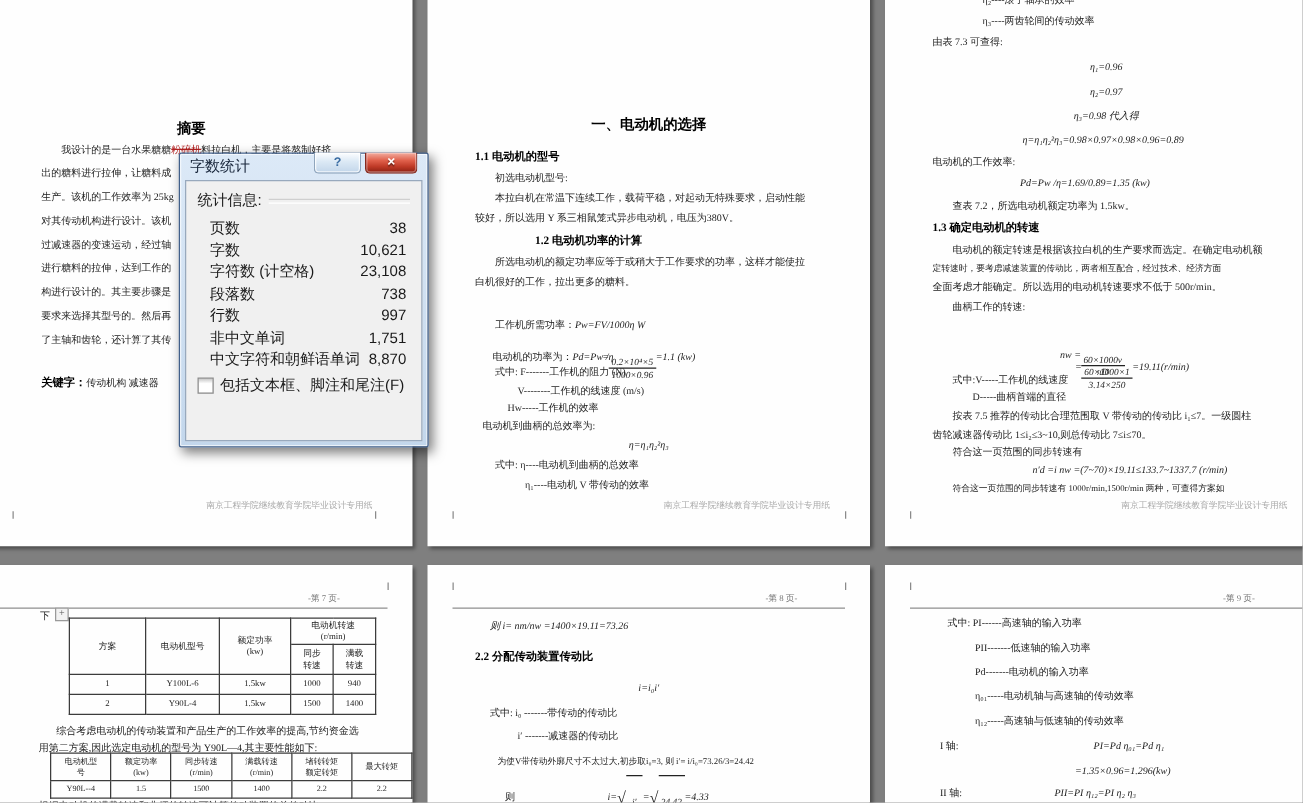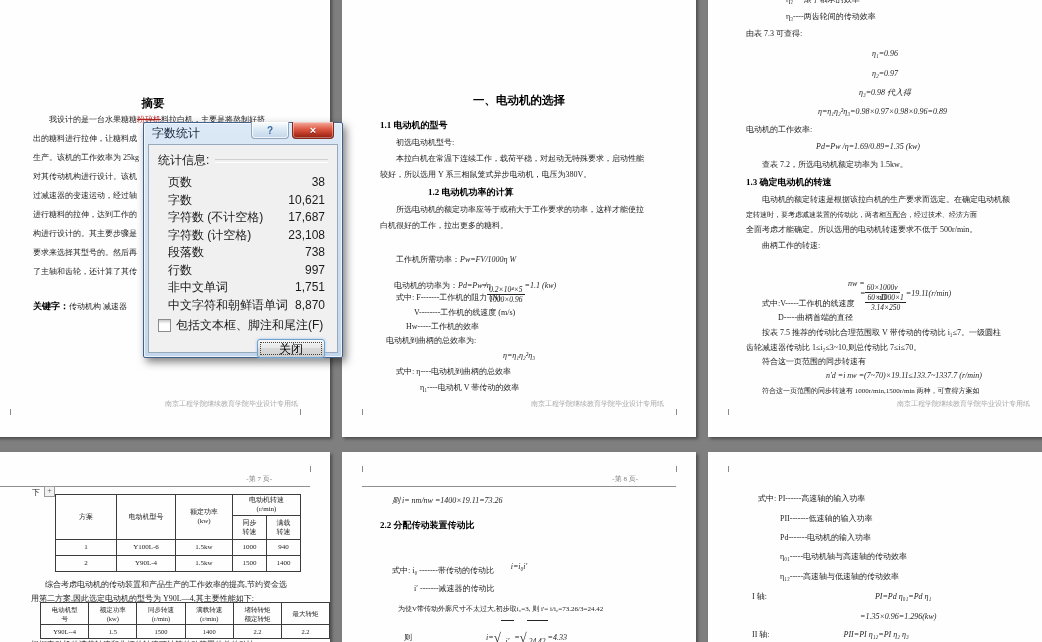--- a/index.html
+++ b/index.html
@@ -215,33 +215,34 @@
       </table>
     <div class="ln" style="top:188px;left:55px;">根据电动机的满载转速和曲柄的转速可计算传动装置的总传动比</div>
   </div>
 
   <div class="page" style="left:342px;top:452px;">
     <div class="hdr">-第 8 页-</div>
     <div class="tick" style="left:20px;top:14px;"></div>
     <div class="tick" style="left:334px;top:14px;"></div>
     <div class="ln fm" style="top:44px;left:50px;">则 i= nm/nw =1400×19.11=73.26</div>
     <div class="ln h" style="top:68px;left:38px;">2.2 分配传动装置传动比</div>
-    <div class="ln ctr fm" style="top:110px;">i=i₀i′</div>
+    <div class="ln ctr fm" style="top:94px;">i=i₀i′</div>
     <div class="ln" style="top:114px;left:50px;">式中: i₀ -------带传动的传动比</div>
     <div class="ln" style="top:132px;left:72px;">i′ -------减速器的传动比</div>
     <div class="ln small7" style="top:152px;left:56px;">为使V带传动外廓尺寸不太过大,初步取i₀=3, 则 i′= i/i₀=73.26/3=24.42</div>
     <div class="ln" style="top:168px;left:62px;right:0;">
       <span>则</span>
       <span class="fm" style="margin-left:72px;">
         <span>i=</span><span class="rsign">√</span><span class="frac ovl"><span class="num">i′</span><span class="den">1.3</span></span><span>=</span><span class="rsign">√</span><span class="frac ovl"><span class="num">24.42</span><span class="den">1.3</span></span><span>=4.33</span>
       </span>
     </div>
   </div>
 
   <div class="page" style="left:708px;top:452px;">
+    <div class="hdr">-第 9 页-</div>
     <div class="tick" style="left:20px;top:14px;"></div>
 
     <div class="ln" style="top:42px;left:50px;">式中: PI------高速轴的输入功率</div>
     <div class="ln" style="top:62px;left:72px;">PII-------低速轴的输入功率</div>
     <div class="ln" style="top:81px;left:72px;">Pd-------电动机的输入功率</div>
     <div class="ln" style="top:100px;left:72px;">η₀₁-----电动机轴与高速轴的传动效率</div>
     <div class="ln" style="top:120px;left:72px;">η₁₂-----高速轴与低速轴的传动效率</div>
     <div class="ln" style="top:140px;left:44px;"><span>I 轴:</span><span class="fm" style="margin-left:108px;">PI=Pd η₀₁=Pd η₁</span></div>
     <div class="ln fm" style="top:160px;left:152px;">=1.35×0.96=1.296(kw)</div>
     <div class="ln" style="top:178px;left:44px;"><span>II 轴:</span><span class="fm" style="margin-left:74px;">PII=PI η₁₂=PI η₂ η₃</span></div>
@@ -267,24 +268,20 @@
       <div>
         <div class="stat-row">
             <span>页数</span>
             <span class="stat-value">38</span>
           </div>
         <div class="stat-row">
             <span>字数</span>
             <span class="stat-value">10,621</span>
           </div>
         <div class="stat-row">
-            <span>字符数 (不计空格)</span>
-            <span class="stat-value">17,687</span>
-          </div>
-        <div class="stat-row">
             <span>字符数 (计空格)</span>
             <span class="stat-value">23,108</span>
           </div>
         <div class="stat-row">
             <span>段落数</span>
             <span class="stat-value">738</span>
           </div>
         <div class="stat-row">
             <span>行数</span>
             <span class="stat-value">997</span>
@@ -295,19 +292,16 @@
           </div>
         <div class="stat-row">
             <span>中文字符和朝鲜语单词</span>
             <span class="stat-value">8,870</span>
           </div>
       </div>
       <div class="chk-row">
         <span class="checkbox"></span>
         <span>包括文本框、脚注和尾注(F)</span>
       </div>
-      <div class="btn-row">
-        <button class="close-btn">关闭</button>
-      </div>
     </div>
   </div>
 
 </div>
 
 </body></html>

